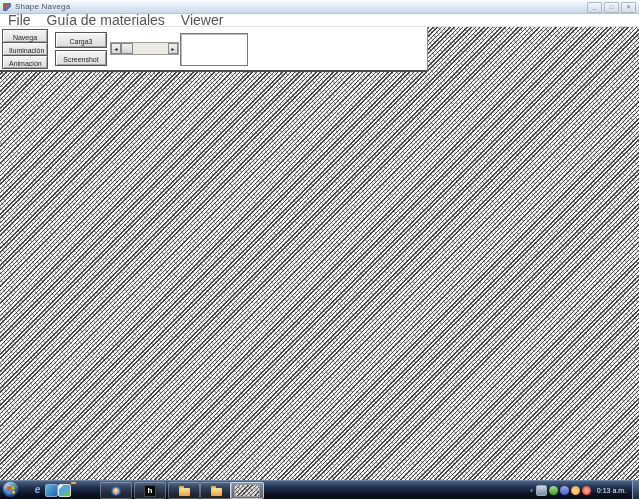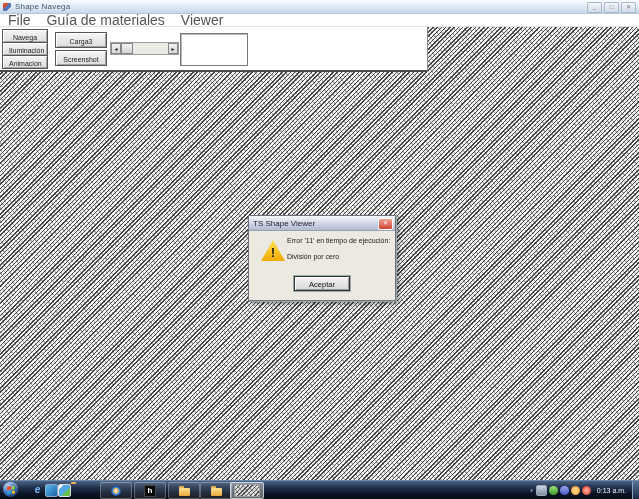--- a/index.html
+++ b/index.html
@@ -163,32 +163,20 @@
     <div class="hscroll">
       <span class="sb-arrow">◄</span>
       <span class="sb-thumb"></span>
       <span class="sb-track"></span>
       <span class="sb-arrow">►</span>
     </div>
 
     <div class="tool-textbox"></div>
   </div>
 
-  <div class="dialog">
-    <div class="dlg-titlebar">
-      <span class="dlg-title">TS Shape Viewer</span>
-      <span class="dlg-close">✕</span>
-    </div>
-    <div class="warn-tri">
-      <span class="warn-excl">!</span>
-    </div>
-    <div class="dlg-line1">Error '11' en tiempo de ejecución:</div>
-    <div class="dlg-line2">División por cero</div>
-    <button class="dlg-ok">Aceptar</button>
-  </div>
 
   <div class="taskbar">
     <div class="orb">
       <span class="flag">
         <i class="f1"></i>
           <i class="f2"></i>
           <i class="f3"></i>
           <i class="f4"></i>
       </span>
     </div>

